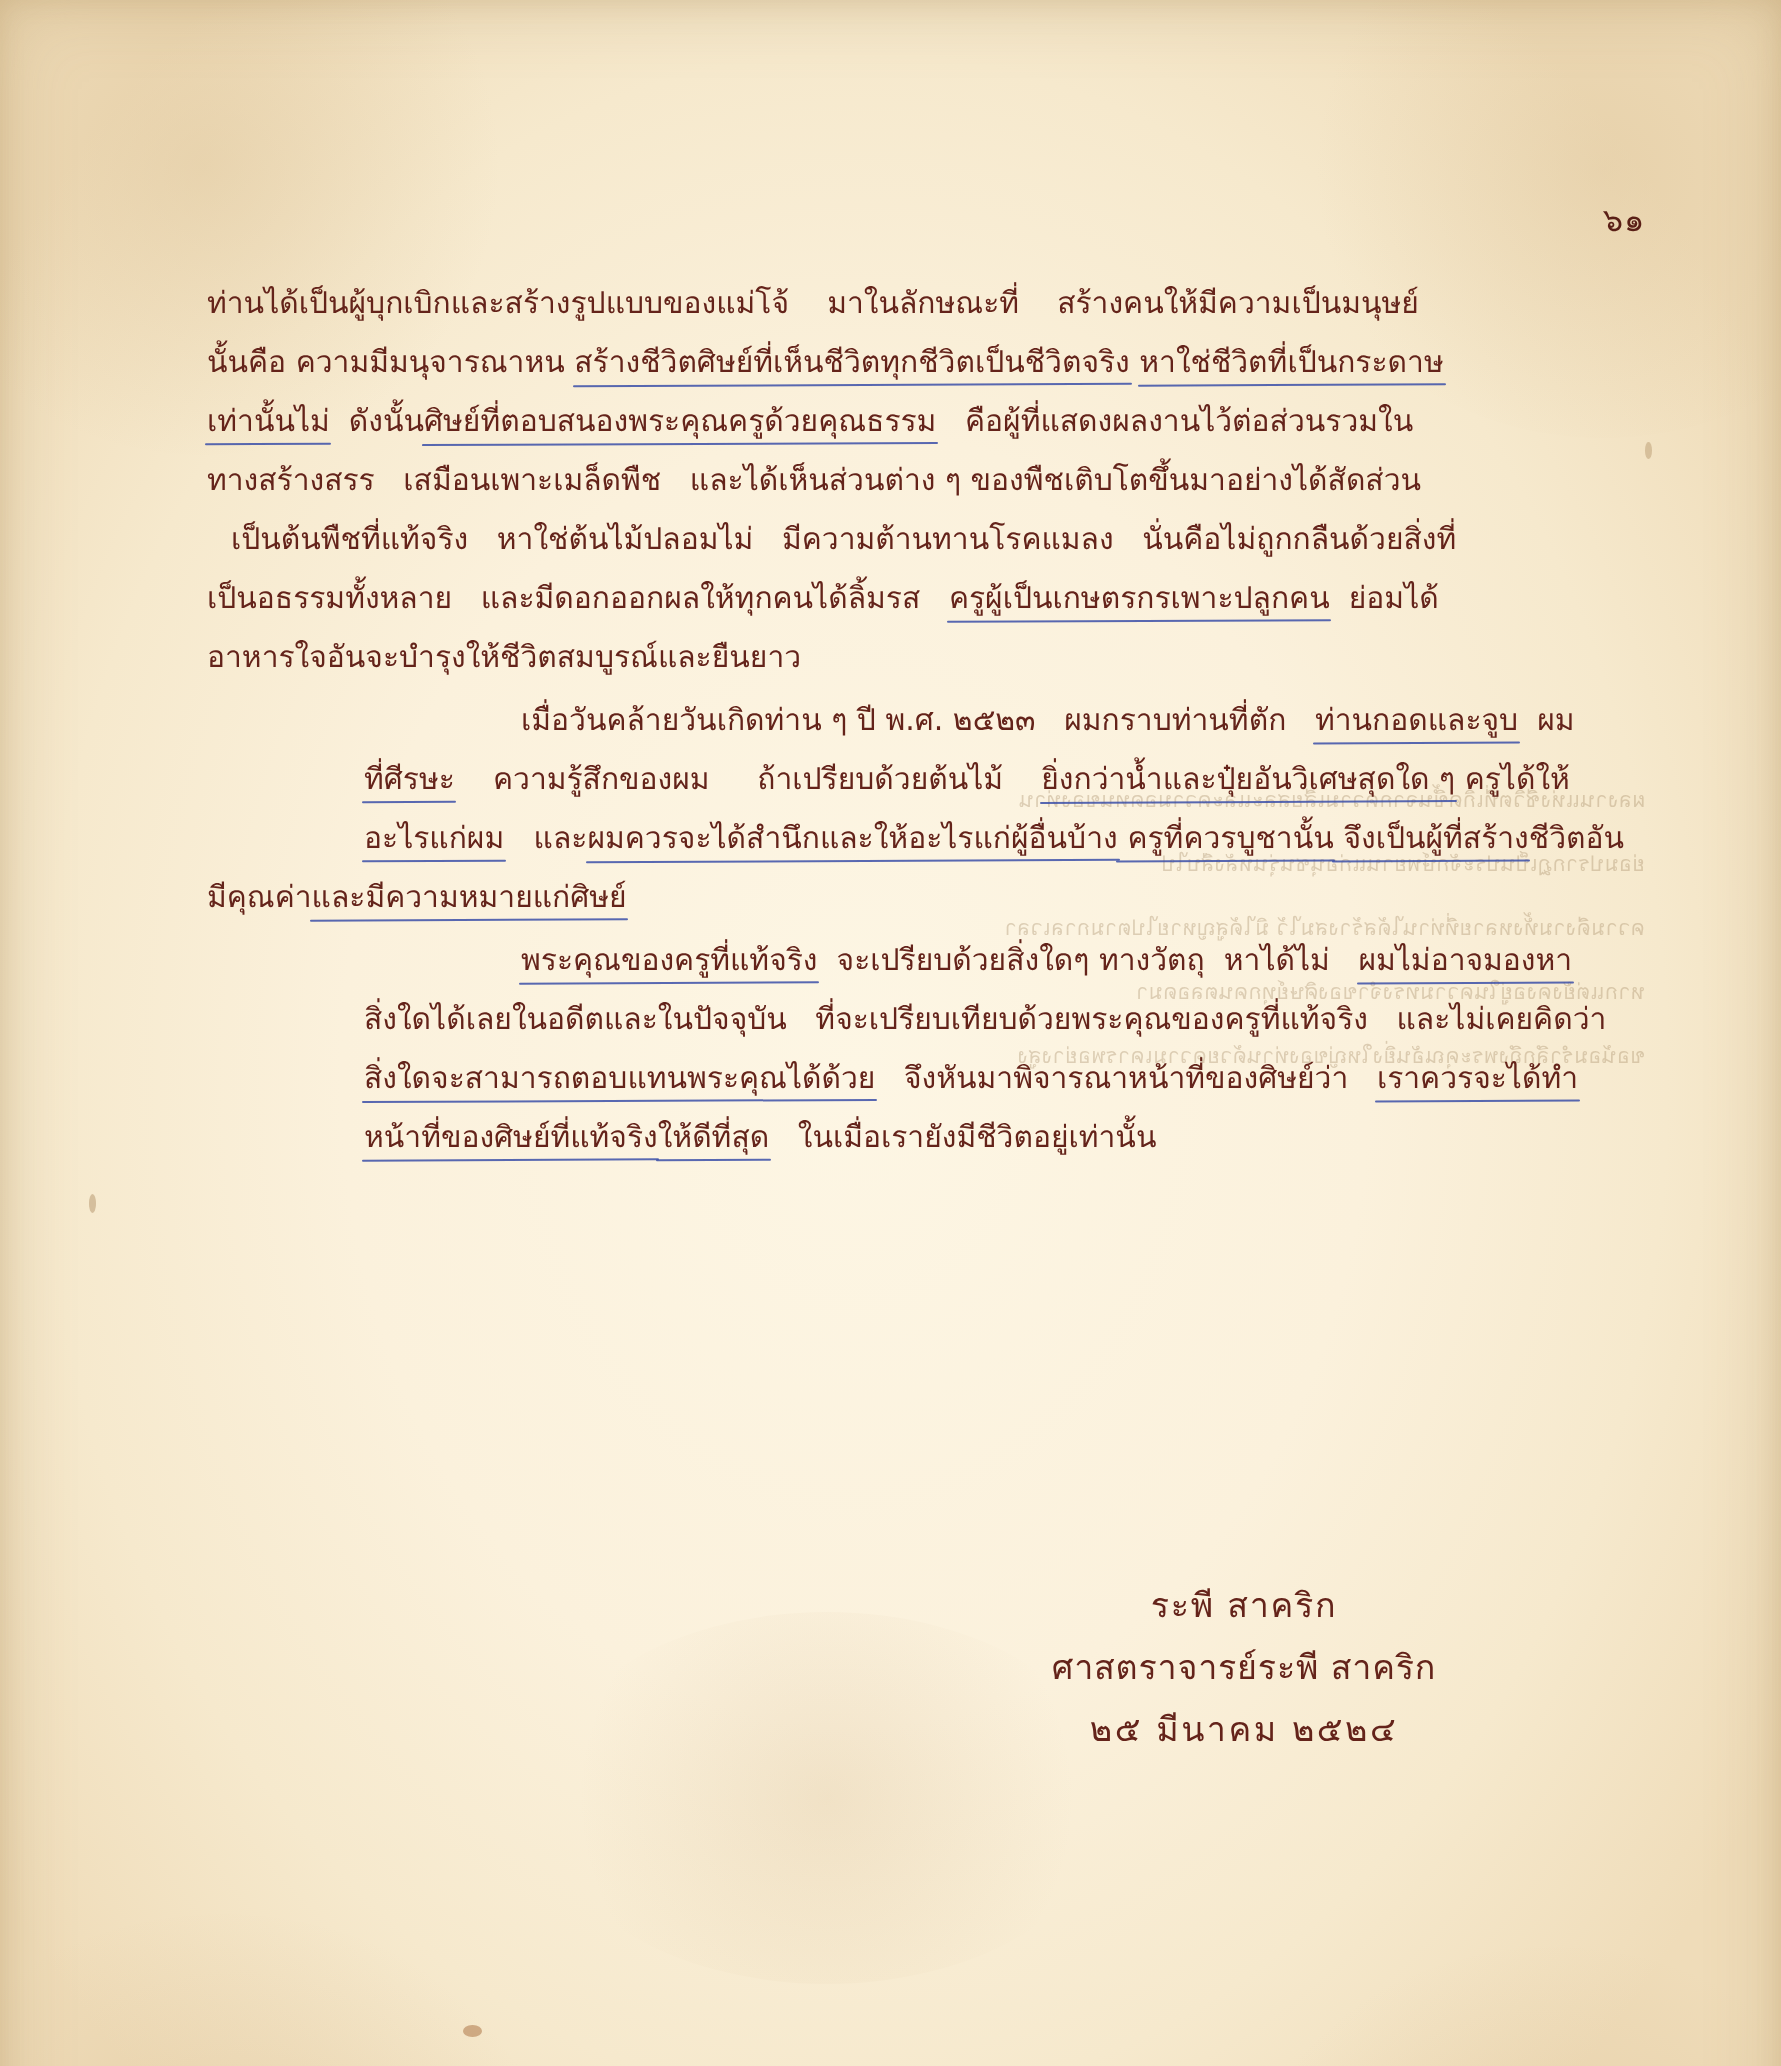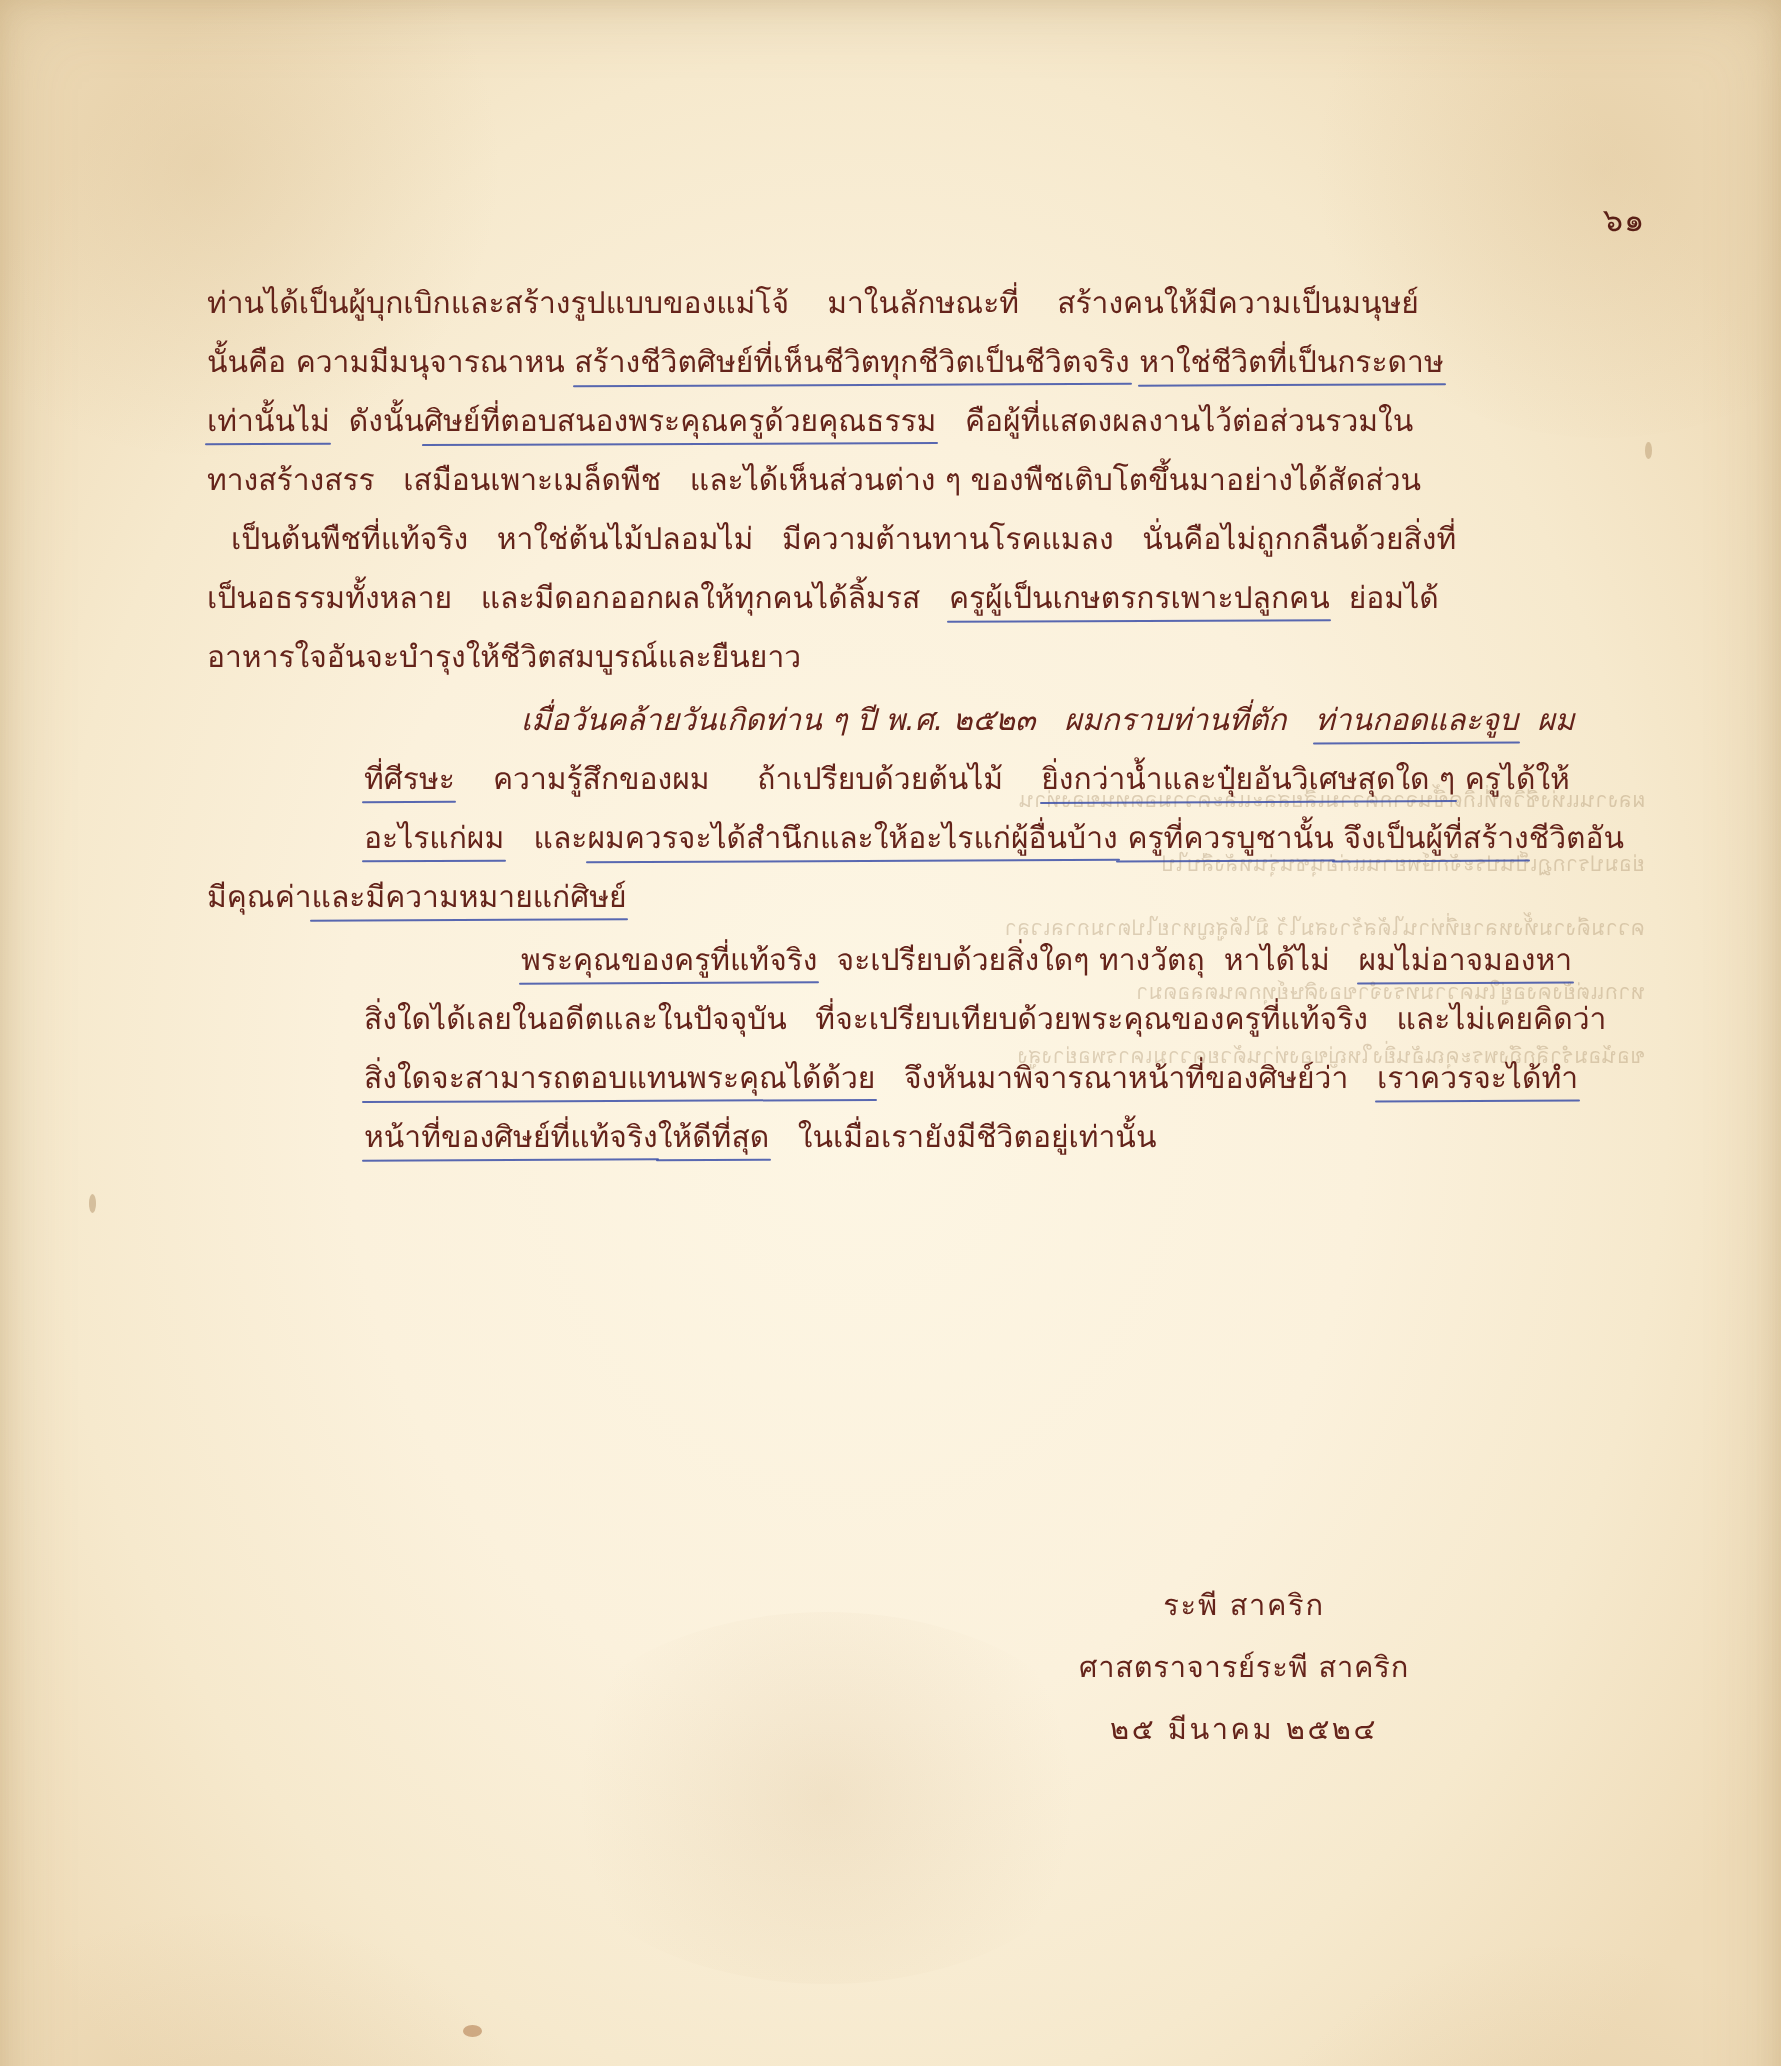--- a/index.html
+++ b/index.html
@@ -143,21 +143,21 @@
     opacity: 0.85;
     transform: rotate(-0.25deg);
   }
 
   .sig-block {
     position: absolute;
     left: 930px;
     top: 1574px;
     width: 628px;
     color: #64231a;
-    font-size: 29px;
+    font-size: 34px;
     line-height: 62px;
     text-align: center;
   }
   .sig-block div { white-space: nowrap; }
   .sig-name { letter-spacing: 1.7px; }
   .sig-title { letter-spacing: 0.8px; }
   .sig-date { letter-spacing: 2.5px; }
 </style>
 </head>
 <body>
@@ -190,21 +190,21 @@
       <p id="para-1">
           <span style="display: block; white-space: pre-wrap;"><span>ท่านได้เป็นผู้บุกเบิกและสร้างรูปแบบของแม่โจ้    มาในลักษณะที่    สร้างคนให้มีความเป็นมนุษย์</span></span>
           <span style="display: block; white-space: pre-wrap;"><span>นั้นคือ ความมีมนุจารณาหน </span><span class="ul">สร้างชีวิตศิษย์ที่เห็นชีวิตทุกชีวิตเป็นชีวิตจริง</span><span> </span><span class="ul">หาใช่ชีวิตที่เป็นกระดาษ</span></span>
           <span style="display: block; white-space: pre-wrap;"><span class="ul">เท่านั้นไม่</span><span>  ดังนั้น</span><span class="ul">ศิษย์ที่ตอบสนองพระคุณครูด้วยคุณธรรม</span><span>   คือผู้ที่แสดงผลงานไว้ต่อส่วนรวมใน</span></span>
           <span style="display: block; white-space: pre-wrap;"><span>ทางสร้างสรร   เสมือนเพาะเมล็ดพืช   และได้เห็นส่วนต่าง ๆ ของพืชเติบโตขึ้นมาอย่างได้สัดส่วน</span></span>
           <span style="display: block; white-space: pre-wrap; margin-left: 24px;"><span>เป็นต้นพืชที่แท้จริง   หาใช่ต้นไม้ปลอมไม่   มีความต้านทานโรคแมลง   นั่นคือไม่ถูกกลืนด้วยสิ่งที่</span></span>
           <span style="display: block; white-space: pre-wrap;"><span>เป็นอธรรมทั้งหลาย   และมีดอกออกผลให้ทุกคนได้ลิ้มรส   </span><span class="ul">ครูผู้เป็นเกษตรกรเพาะปลูกคน</span><span>  ย่อมได้</span></span>
           <span style="display: block; white-space: pre-wrap;"><span>อาหารใจอันจะบำรุงให้ชีวิตสมบูรณ์และยืนยาว</span></span>
         </p>
       <p class="para-indent gap-before" id="para-2">
-          <span style="display: block; white-space: pre-wrap; padding-left: 157px; font-style: italic;"><span>เมื่อวันคล้ายวันเกิดท่าน ๆ ปี พ.ศ. ๒๕๒๓   ผมกราบท่านที่ตัก   </span><span class="ul">ท่านกอดและจูบ</span><span>  ผม</span></span>
+          <span style="display: block; white-space: pre-wrap; padding-left: 157px;"><span>เมื่อวันคล้ายวันเกิดท่าน ๆ ปี พ.ศ. ๒๕๒๓   ผมกราบท่านที่ตัก   </span><span class="ul">ท่านกอดและจูบ</span><span>  ผม</span></span>
           <span style="display: block; white-space: pre-wrap;"><span class="ul">ที่ศีรษะ</span><span>    ความรู้สึกของผม     ถ้าเปรียบด้วยต้นไม้    </span><span class="ul">ยิ่งกว่าน้ำและปุ๋ยอันวิเศษสุดใด ๆ</span><span> ครูได้ให้</span></span>
           <span style="display: block; white-space: pre-wrap;"><span class="ul">อะไรแก่ผม</span><span>   และ</span><span class="ul">ผมควรจะได้สำนึกและให้อะไรแก่ผู้อื่นบ้าง</span><span class="ul">   ครูที่ควรบูชานั้น</span><span class="ul">   จึงเป็นผู้ที่สร้าง</span><span>ชีวิตอันมีคุณค่า</span><span class="ul">และมีความหมายแก่ศิษย์</span></span>
         </p>
       <p class="para-indent gap-before" id="para-3">
           <span style="display: block; white-space: pre-wrap; padding-left: 157px;"><span class="ul">พระคุณของครูที่แท้จริง</span><span>  จะเปรียบด้วยสิ่งใดๆ ทางวัตถุ  หาได้ไม่   </span><span class="ul">ผมไม่อาจมองหา</span></span>
           <span style="display: block; white-space: pre-wrap;"><span>สิ่งใดได้เลยในอดีตและในปัจจุบัน   ที่จะเปรียบเทียบด้วยพระคุณของครูที่แท้จริง   และไม่เคยคิดว่า</span></span>
           <span style="display: block; white-space: pre-wrap;"><span class="ul">สิ่งใดจะสามารถตอบแทนพระคุณได้ด้วย</span><span>   จึงหันมาพิจารณาหน้าที่ของศิษย์ว่า   </span><span class="ul">เราควรจะได้ทำ</span></span>
           <span style="display: block; white-space: pre-wrap;"><span class="ul">หน้าที่ของศิษย์ที่แท้จริง</span><span class="ul">ให้ดีที่สุด</span><span>   ในเมื่อเรายังมีชีวิตอยู่เท่านั้น</span></span>
         </p>
     </div>

